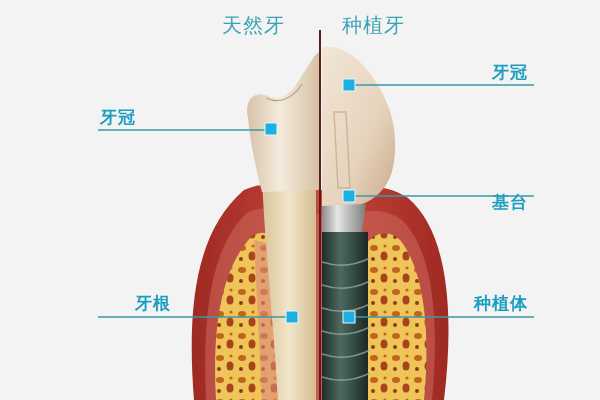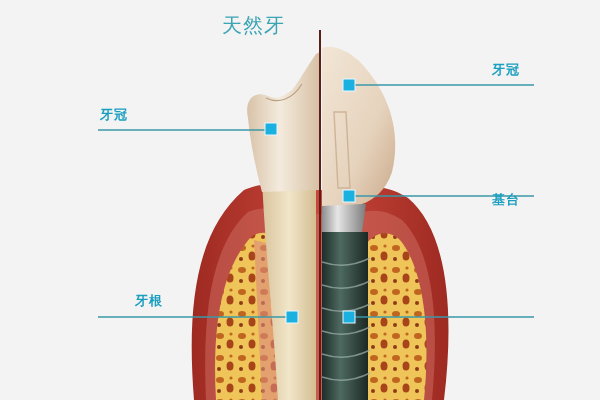--- a/index.html
+++ b/index.html
@@ -5,21 +5,21 @@
     * { margin: 0; padding: 0; box-sizing: border-box; }
     html, body { width: 600px; height: 400px; overflow: hidden; background: #f3f3f3; }
     body { position: relative; font-family: "DejaVu Sans", sans-serif; }
     #stage { position: absolute; left: 16px; top: 0; width: 600px; height: 296px; border-radius: 31px; }
     svg { position: absolute; left: 0; top: 0; }
     .title {
       position: absolute; top: 12px; font-size: 20px; color: #3ba4b5; letter-spacing: 1px;
       font-family: "DejaVu Sans", sans-serif;
     }
     .label {
-      position: absolute; font-size: 13px; font-weight: bold; color: #1b9fc0;
+      position: absolute; font-size: 17px; font-weight: bold; color: #1b9fc0;
       font-family: "DejaVu Sans", sans-serif; letter-spacing: 1px;
     }
   </style>
 </head>
 <body>
 
 <div id="stage">
 
   <svg width="600" height="400" viewBox="0 0 600 400">
     <defs>
@@ -105,18 +105,20 @@
     <g fill="#1ab0e0" stroke="#e8f8ff" stroke-width="1">
       <rect x="249" y="123" width="12" height="12"></rect>
       <rect x="327" y="79" width="12" height="12"></rect>
       <rect x="327" y="190" width="12" height="12"></rect>
       <rect x="270" y="311" width="12" height="12"></rect>
       <rect x="327" y="311" width="12" height="12"></rect>
     </g>
   </svg>
 
   <div class="title" style="left:206px;">天然牙</div>
+  <div class="title" style="left:326px;">种植牙</div>
 
   <div class="label" style="left:84px; top:106px;">牙冠</div>
   <div class="label" style="left:476px; top:61px;">牙冠</div>
   <div class="label" style="left:476px; top:173px;margin-top:18px;">基台</div>
   <div class="label" style="left:84px; top:292px;margin-left:35px;">牙根</div>
+  <div class="label" style="left:458px; top:292px;">种植体</div>
 </div>
 
 </body></html>

